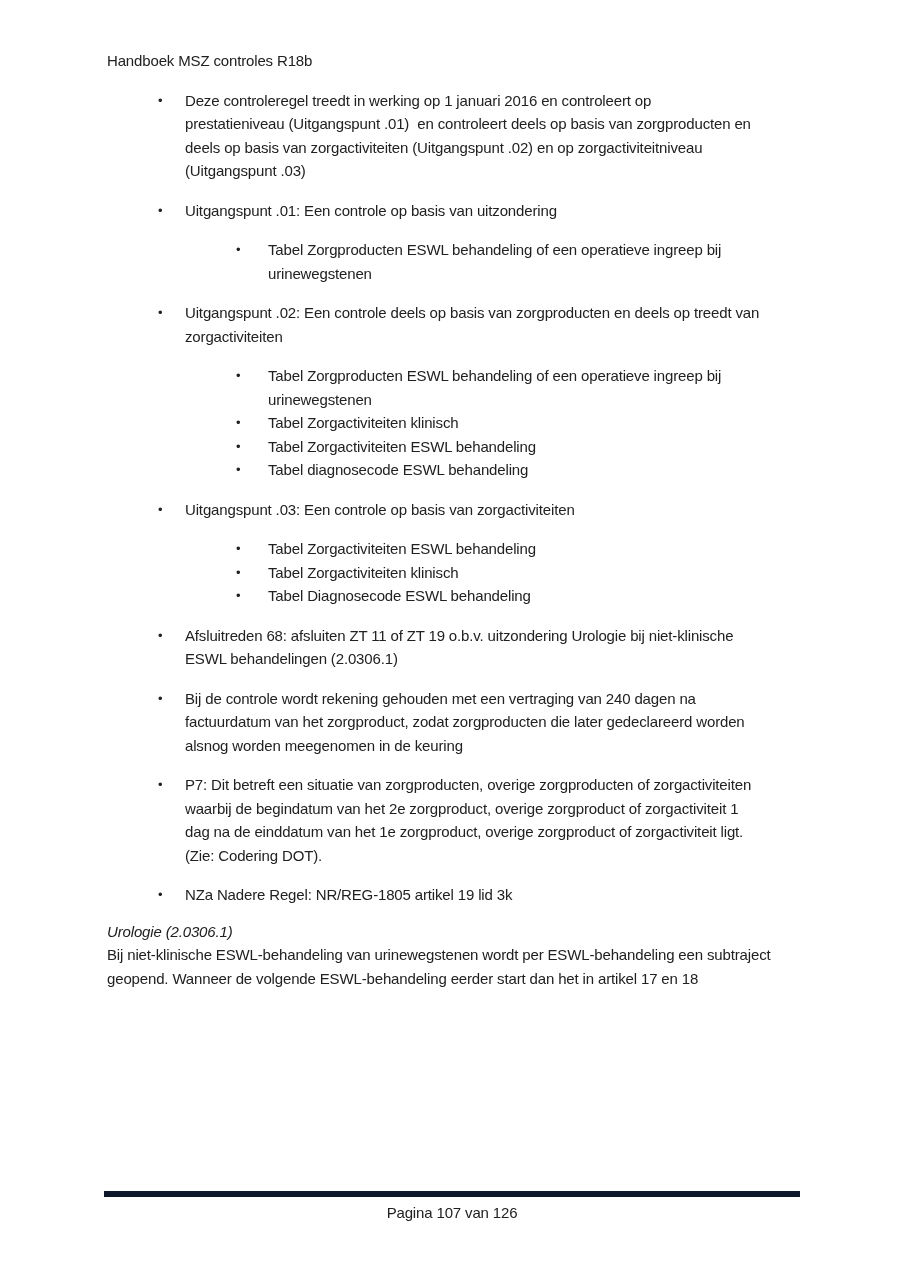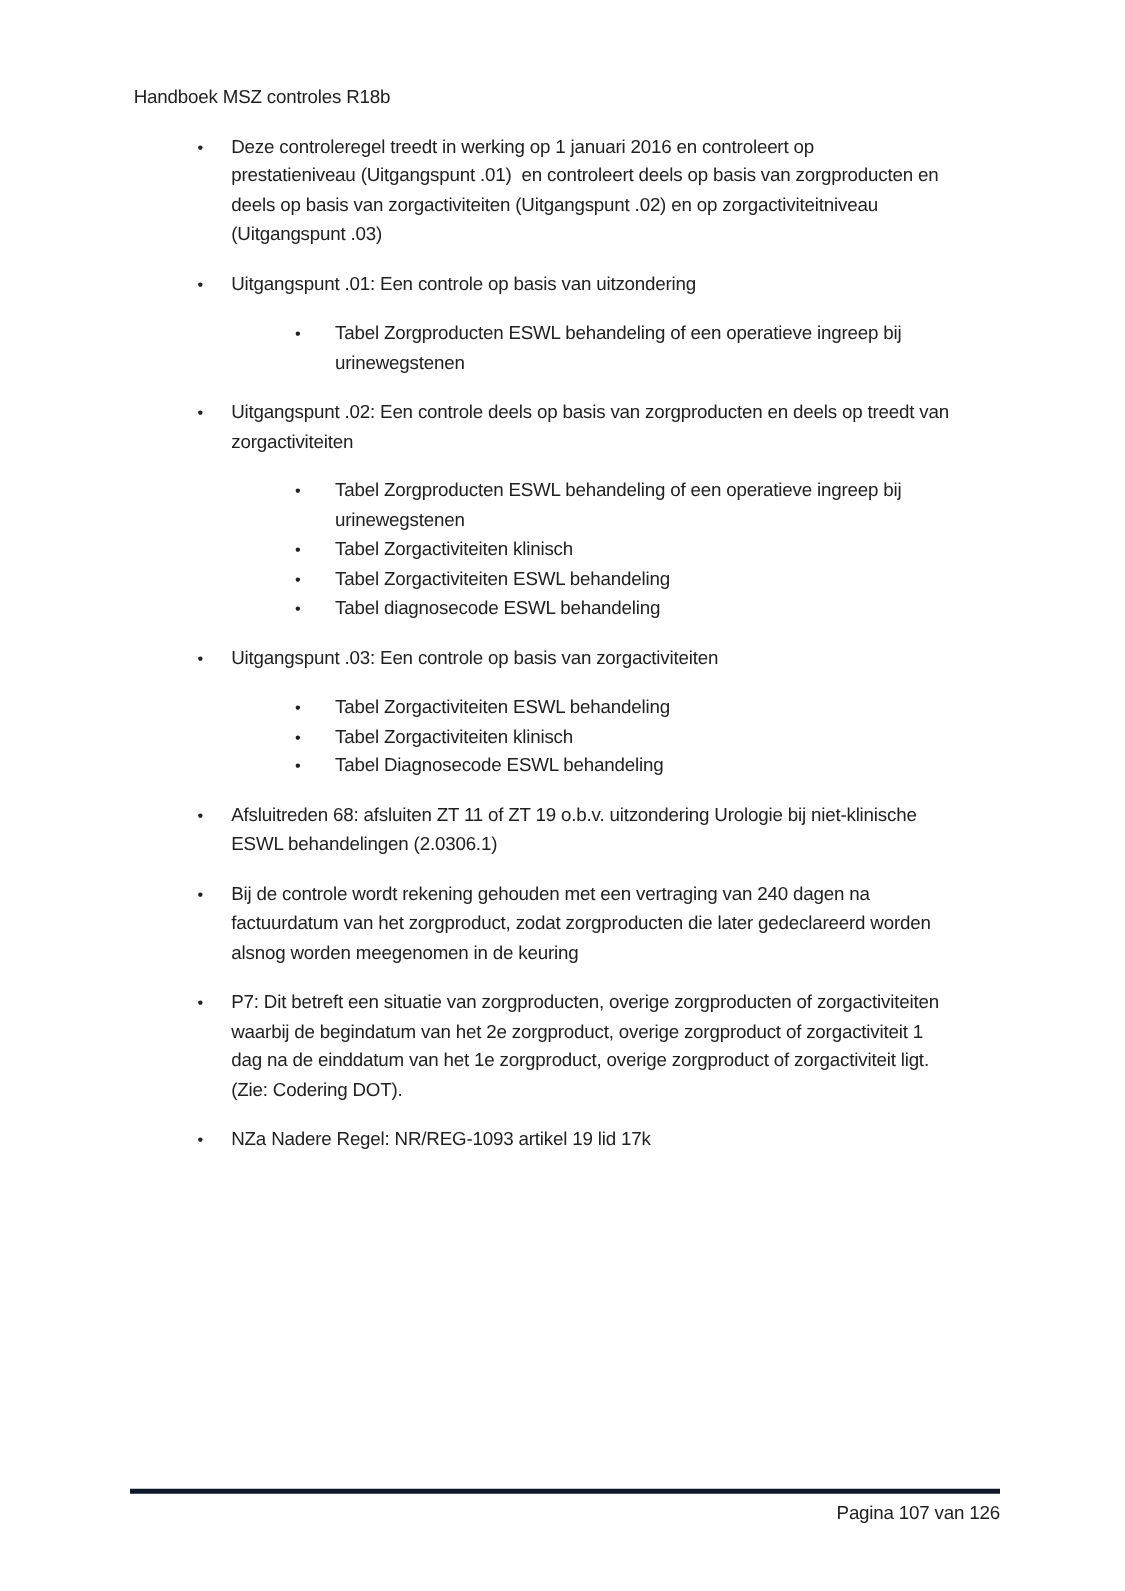--- a/index.html
+++ b/index.html
@@ -14,21 +14,20 @@
     background: #ffffff;
     color: #212121;
     font-family: "Liberation Sans", "DejaVu Sans", sans-serif;
     font-size: 15px;
     line-height: 23.5px;
     letter-spacing: -0.15px;
     overflow: hidden;
   }
   .content {
     padding: 49px 83px 0 107px;
-    margin-top: 17px;
   }
   .header-line {
     margin: 0;
   }
   .intro {
     margin: 16px 0 0 0;
     white-space: pre-wrap;
   }
   .section-title {
     margin: 91px 0 0 0;
@@ -66,23 +65,23 @@
   }
   .urology-text {
     margin: 0;
     white-space: pre-wrap;
   }
   .footer {
     position: absolute;
     top: 1191px;
     left: 104px;
     width: 696px;
-    border-top: 4px solid #0f172a;
+    border-top: 6px solid #0f172a;
     padding-top: 4px;
-    text-align: right;
+    text-align: center;
   }
 </style>
 </head>
 <body>
 
 <div class="page">
   <div class="content">
 
     <p class="header-line">Handboek MSZ controles R18b</p>
 
@@ -159,22 +158,25 @@
     </div>
     <div class="l1">
       <span class="dot">•</span>
       <span class="txt">P7: Dit betreft een situatie van zorgproducten, overige zorgproducten of zorgactiviteiten
 waarbij de begindatum van het 2e zorgproduct, overige zorgproduct of zorgactiviteit 1
 dag na de einddatum van het 1e zorgproduct, overige zorgproduct of zorgactiviteit ligt.
 (Zie: Codering DOT).</span>
     </div>
     <div class="l1">
       <span class="dot">•</span>
-      <span class="txt">NZa Nadere Regel: NR/REG-1093 artikel 19 lid 17k</span>
+      <span class="txt">NZa Nadere Regel: NR/REG-1805 artikel 19 lid 3k</span>
     </div>
 
+    <p class="urology-heading">Urologie (2.0306.1)</p>
+    <p class="urology-text">Bij niet-klinische ESWL-behandeling van urinewegstenen wordt per ESWL-behandeling een subtraject
+geopend. Wanneer de volgende ESWL-behandeling eerder start dan het in artikel 17 en 18</p>
 
   </div>
 
   <div class="footer">
     <span>Pagina 107 van 126</span>
   </div>
 </div>
 
 </body></html>

